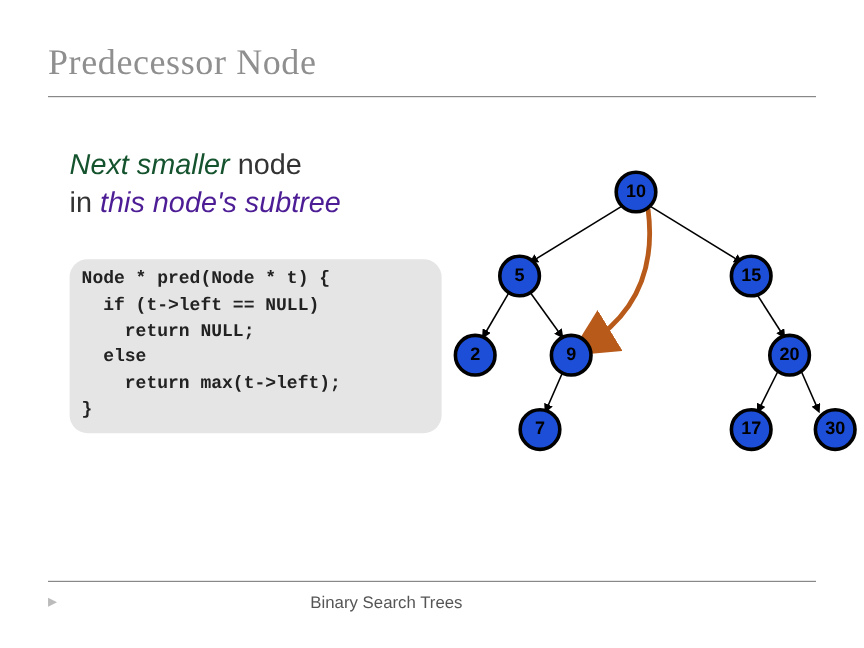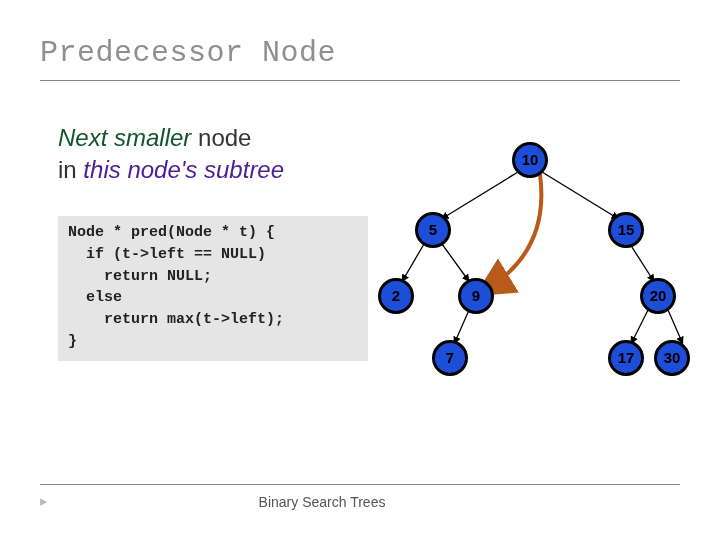--- a/index.html
+++ b/index.html
@@ -9,21 +9,21 @@
     height: 540px;
     font-family: Verdana, Geneva, sans-serif;
     background: #fff;
     position: relative;
     overflow: hidden;
   }
   .title {
     position: absolute;
     left: 40px;
     top: 36px;
-    font-family: Liberation Mono, monospace;
+    font-family: Liberation Serif, serif;
     font-size: 30px;
     color: #8f8f8f;
     letter-spacing: 0.5px;
   }
   .title-underline {
     position: absolute;
     left: 40px;
     top: 80px;
     width: 640px;
     height: 1px;
@@ -45,20 +45,21 @@
     top: 216px;
     width: 290px;
     background: #e5e5e5;
     font-family: 'Courier New', monospace;
     font-size: 15px;
     font-weight: bold;
     line-height: 1.45;
     padding: 6px 10px 8px 10px;
     white-space: pre;
     color: #222;
+    border-radius: 15px;
   }
   .tree {
     position: absolute;
     left: 370px;
     top: 140px;
     width: 330px;
     height: 280px;
   }
   .node {
     position: absolute;
@@ -164,20 +165,20 @@
     </div>
   <div class="node" style="left:270px;top:138px">
       <span class="inner">20</span>
     </div>
   <div class="node" style="left:62px;top:200px">
       <span class="inner">7</span>
     </div>
   <div class="node" style="left:238px;top:200px">
       <span class="inner">17</span>
     </div>
-  <div class="node" style="left:284px;top:200px">
+  <div class="node" style="left:308px;top:200px">
       <span class="inner">30</span>
     </div>
 </div>
 
 <div class="footer-line"></div>
 <div class="footer-marker">▸</div>
 <div class="footer-text">Binary Search Trees</div>
 
 </body></html>

